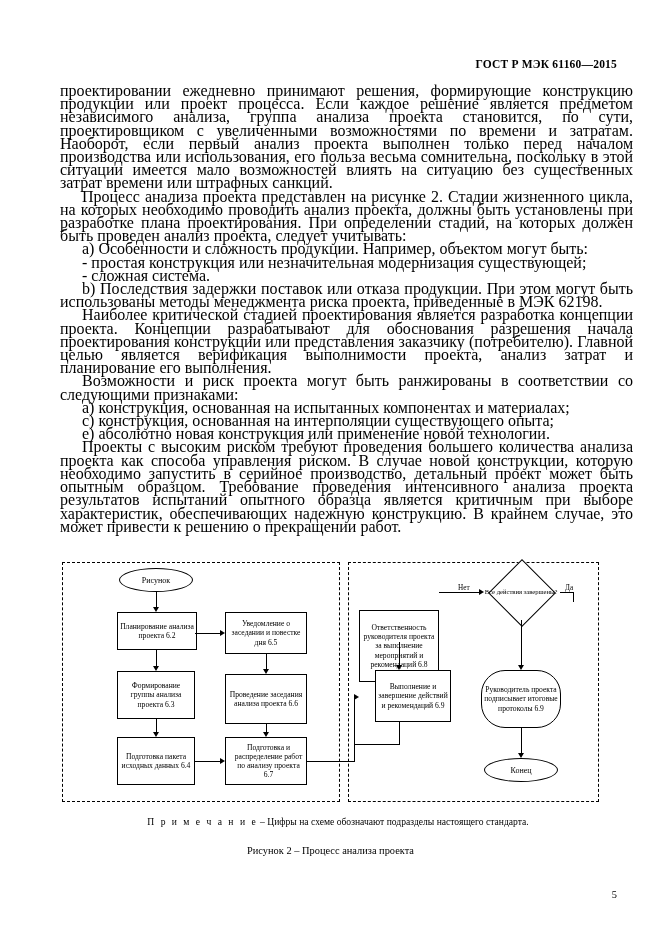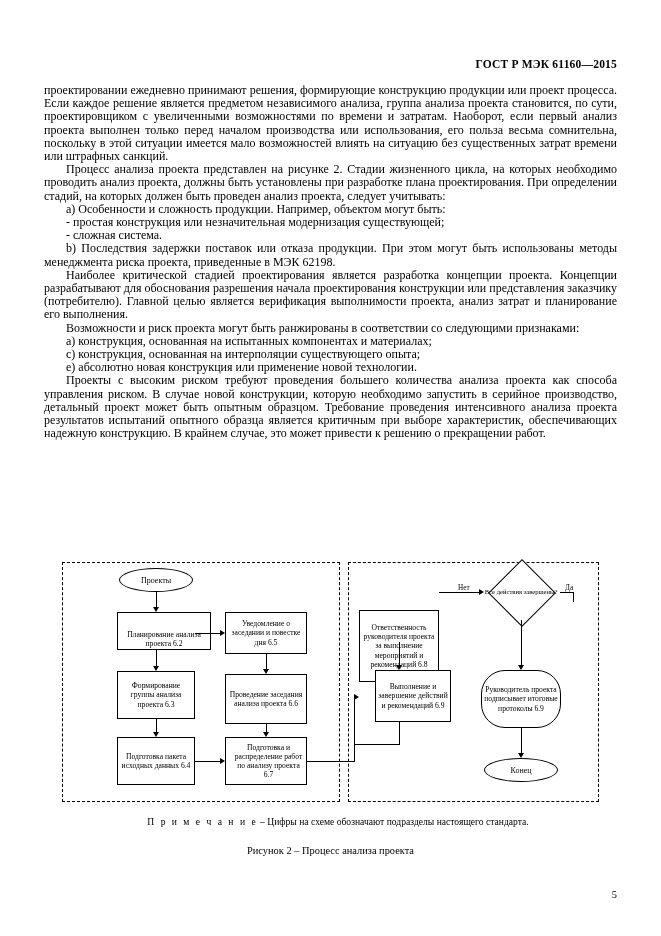--- a/index.html
+++ b/index.html
@@ -27,24 +27,24 @@
     position: absolute;
     right: 44px;
     top: 58px;
     font-family: "Liberation Serif", serif;
     font-weight: bold;
     font-size: 11.5px;
     letter-spacing: 0.2px;
   }
   .body-text {
     position: absolute;
-    left: 44px;
+    left: 60px;
     top: 84px;
     width: 573px;
-    font-size: 12px;
+    font-size: 16px;
     line-height: 13.2px;
     text-align: justify;
     text-justify: inter-word;
   }
   .body-text p {
     margin: 0;
   }
   .indent {
     text-indent: 22px;
   }
@@ -194,24 +194,24 @@
     <p class="sub">e) абсолютно новая конструкция или применение новой технологии.</p>
     <p class="indent">Проекты с высоким риском требуют проведения большего количества анализа проекта как способа управления риском. В случае новой конструкции, которую необходимо запустить в серийное производство, детальный проект может быть опытным образцом. Требование проведения интенсивного анализа проекта результатов испытаний опытного образца является критичным при выборе характеристик, обеспечивающих надежную конструкцию. В крайнем случае, это может привести к решению о прекращении работ.</p>
   </div>
 
   <div class="figure">
 
     <div class="dashbox left"></div>
     <div class="dashbox right"></div>
 
     <div class="oval" style="left:57px; top:6px; width:74px; height:24px;">
-      <span>Проекты</span>
-    </div>
-
-    <div class="node" style="left:55px; top:50px; width:94px; height:38px;align-items:flex-end;">
+      <span>Рисунок</span>
+    </div>
+
+    <div class="node" style="left:55px; top:50px; width:80px; height:38px;">
       <span>Планирование анализа проекта 6.2</span>
     </div>
 
     <div class="node" style="left:55px; top:109px; width:78px; height:48px;">
       <span>Формирование группы анализа проекта 6.3</span>
     </div>
 
     <div class="node" style="left:55px; top:175px; width:78px; height:48px;">
       <span>Подготовка пакета исходных данных 6.4</span>
     </div>

